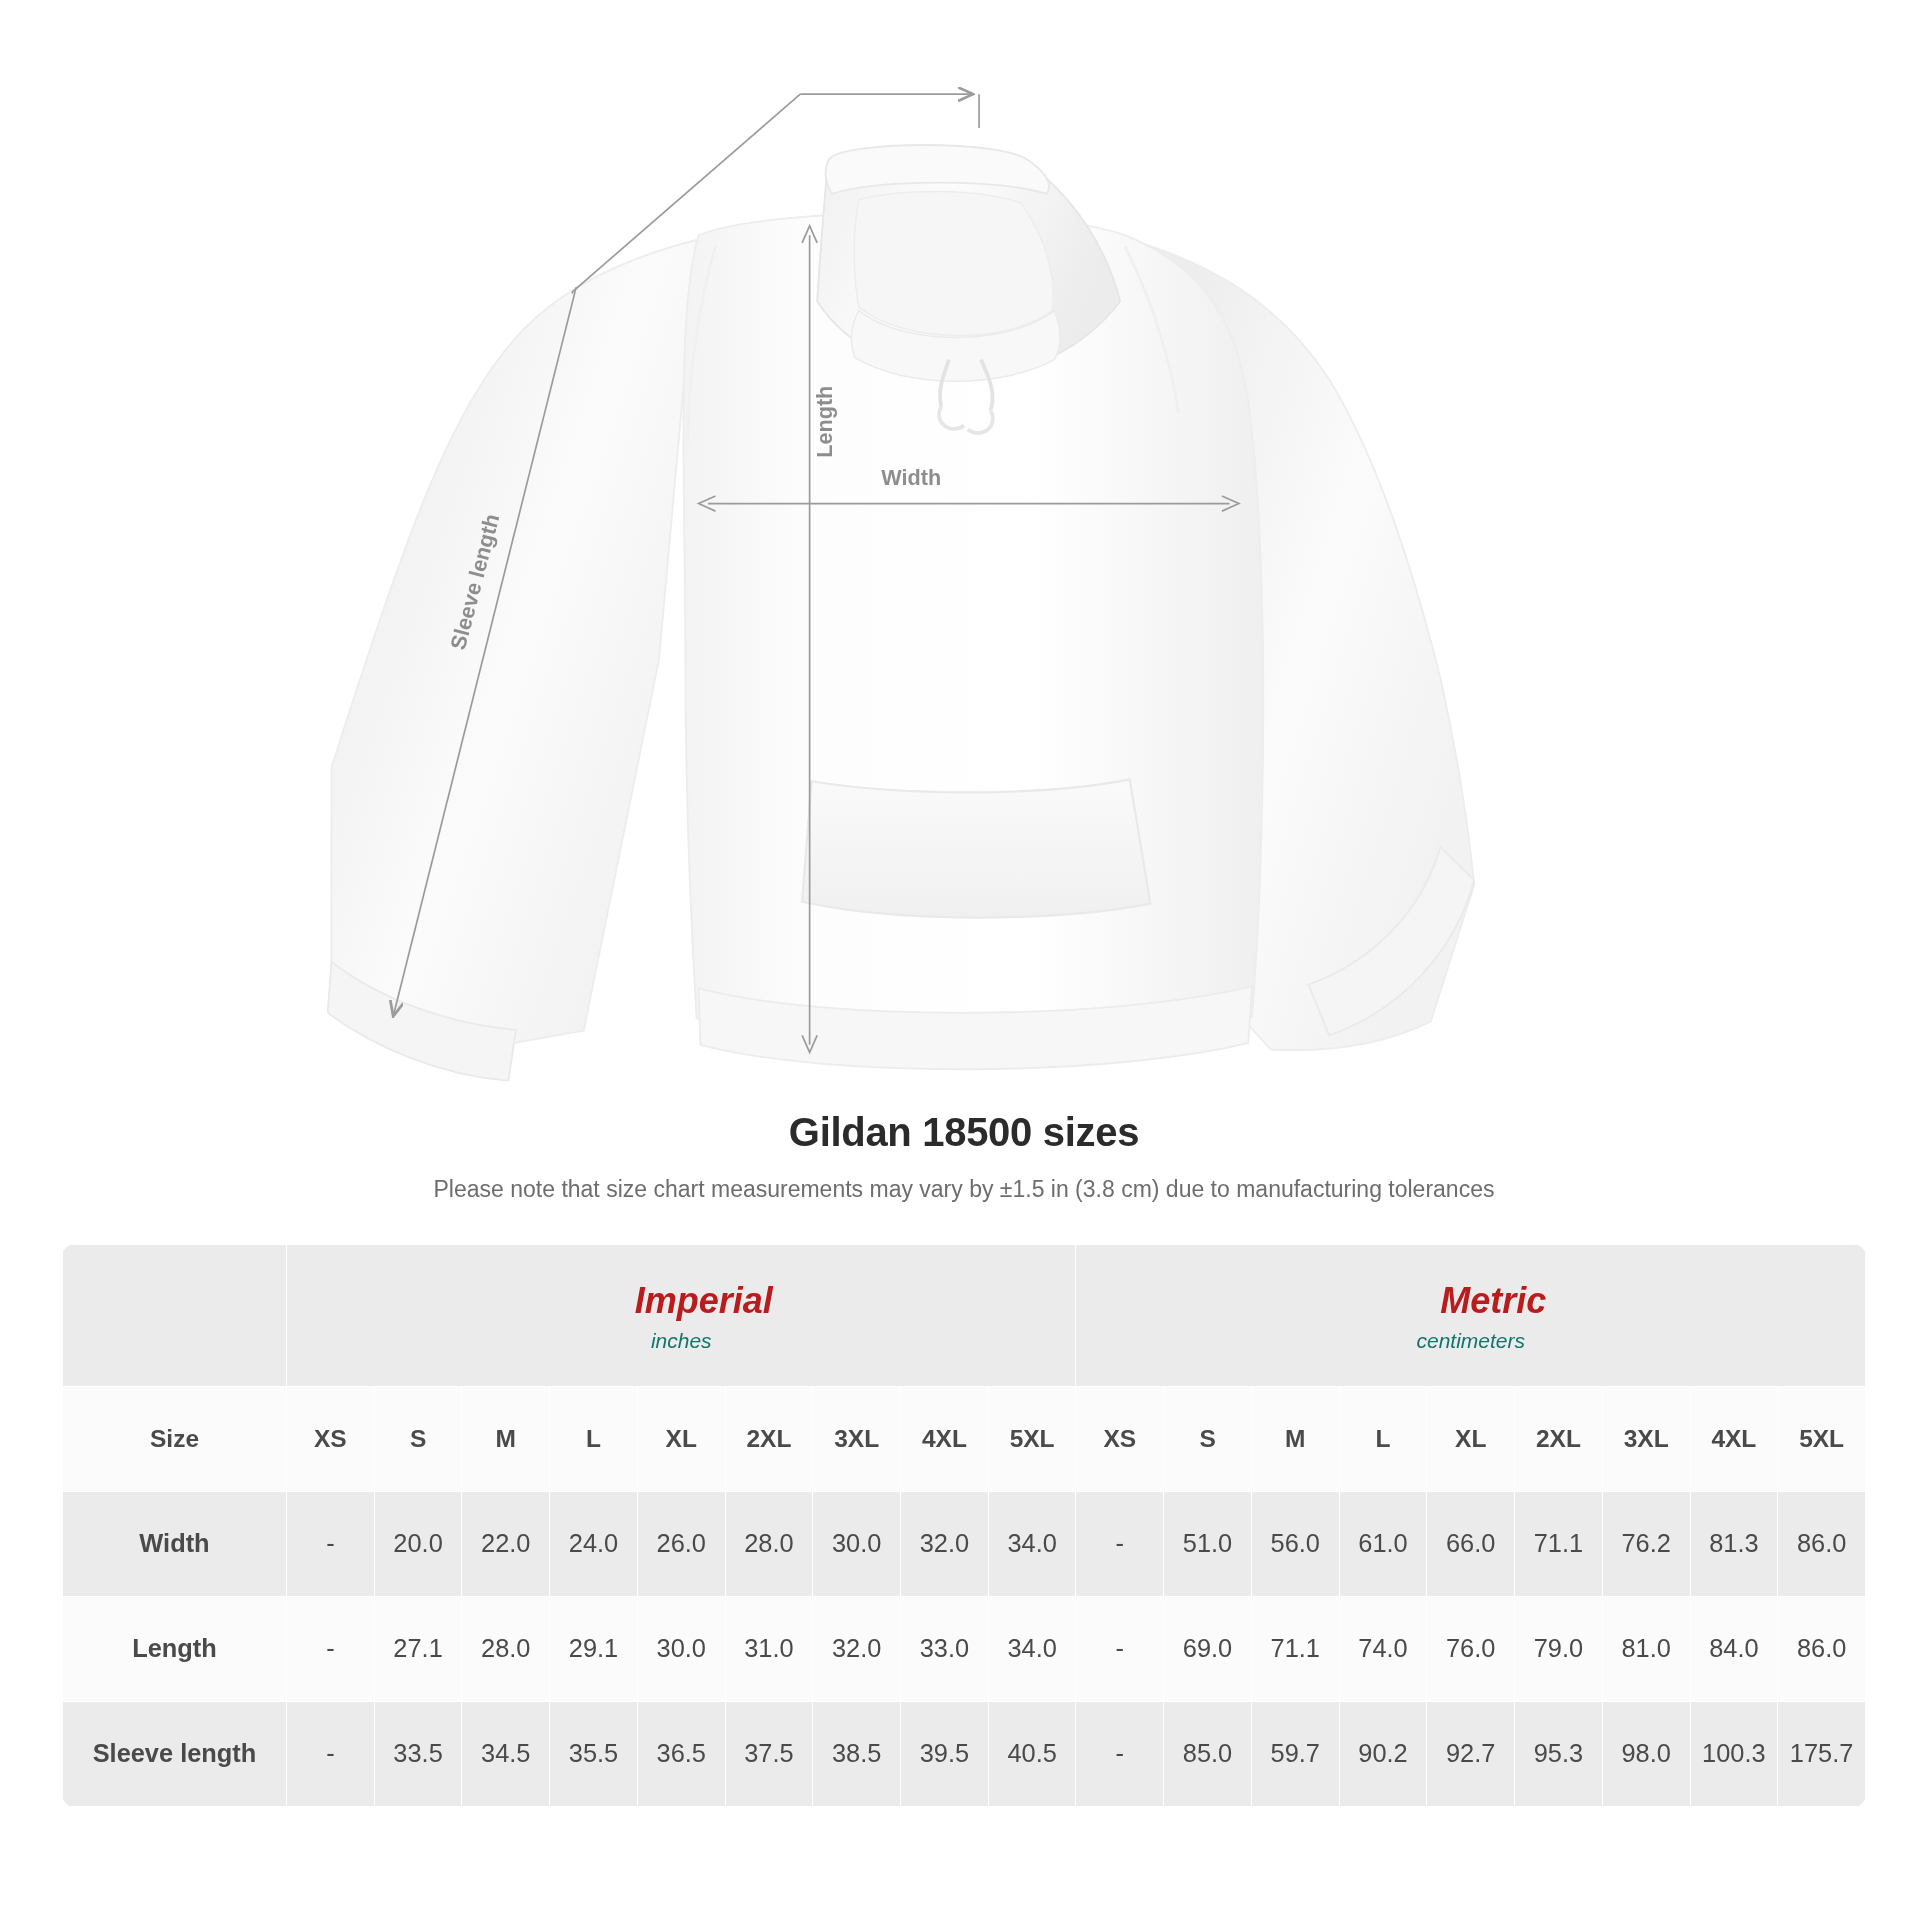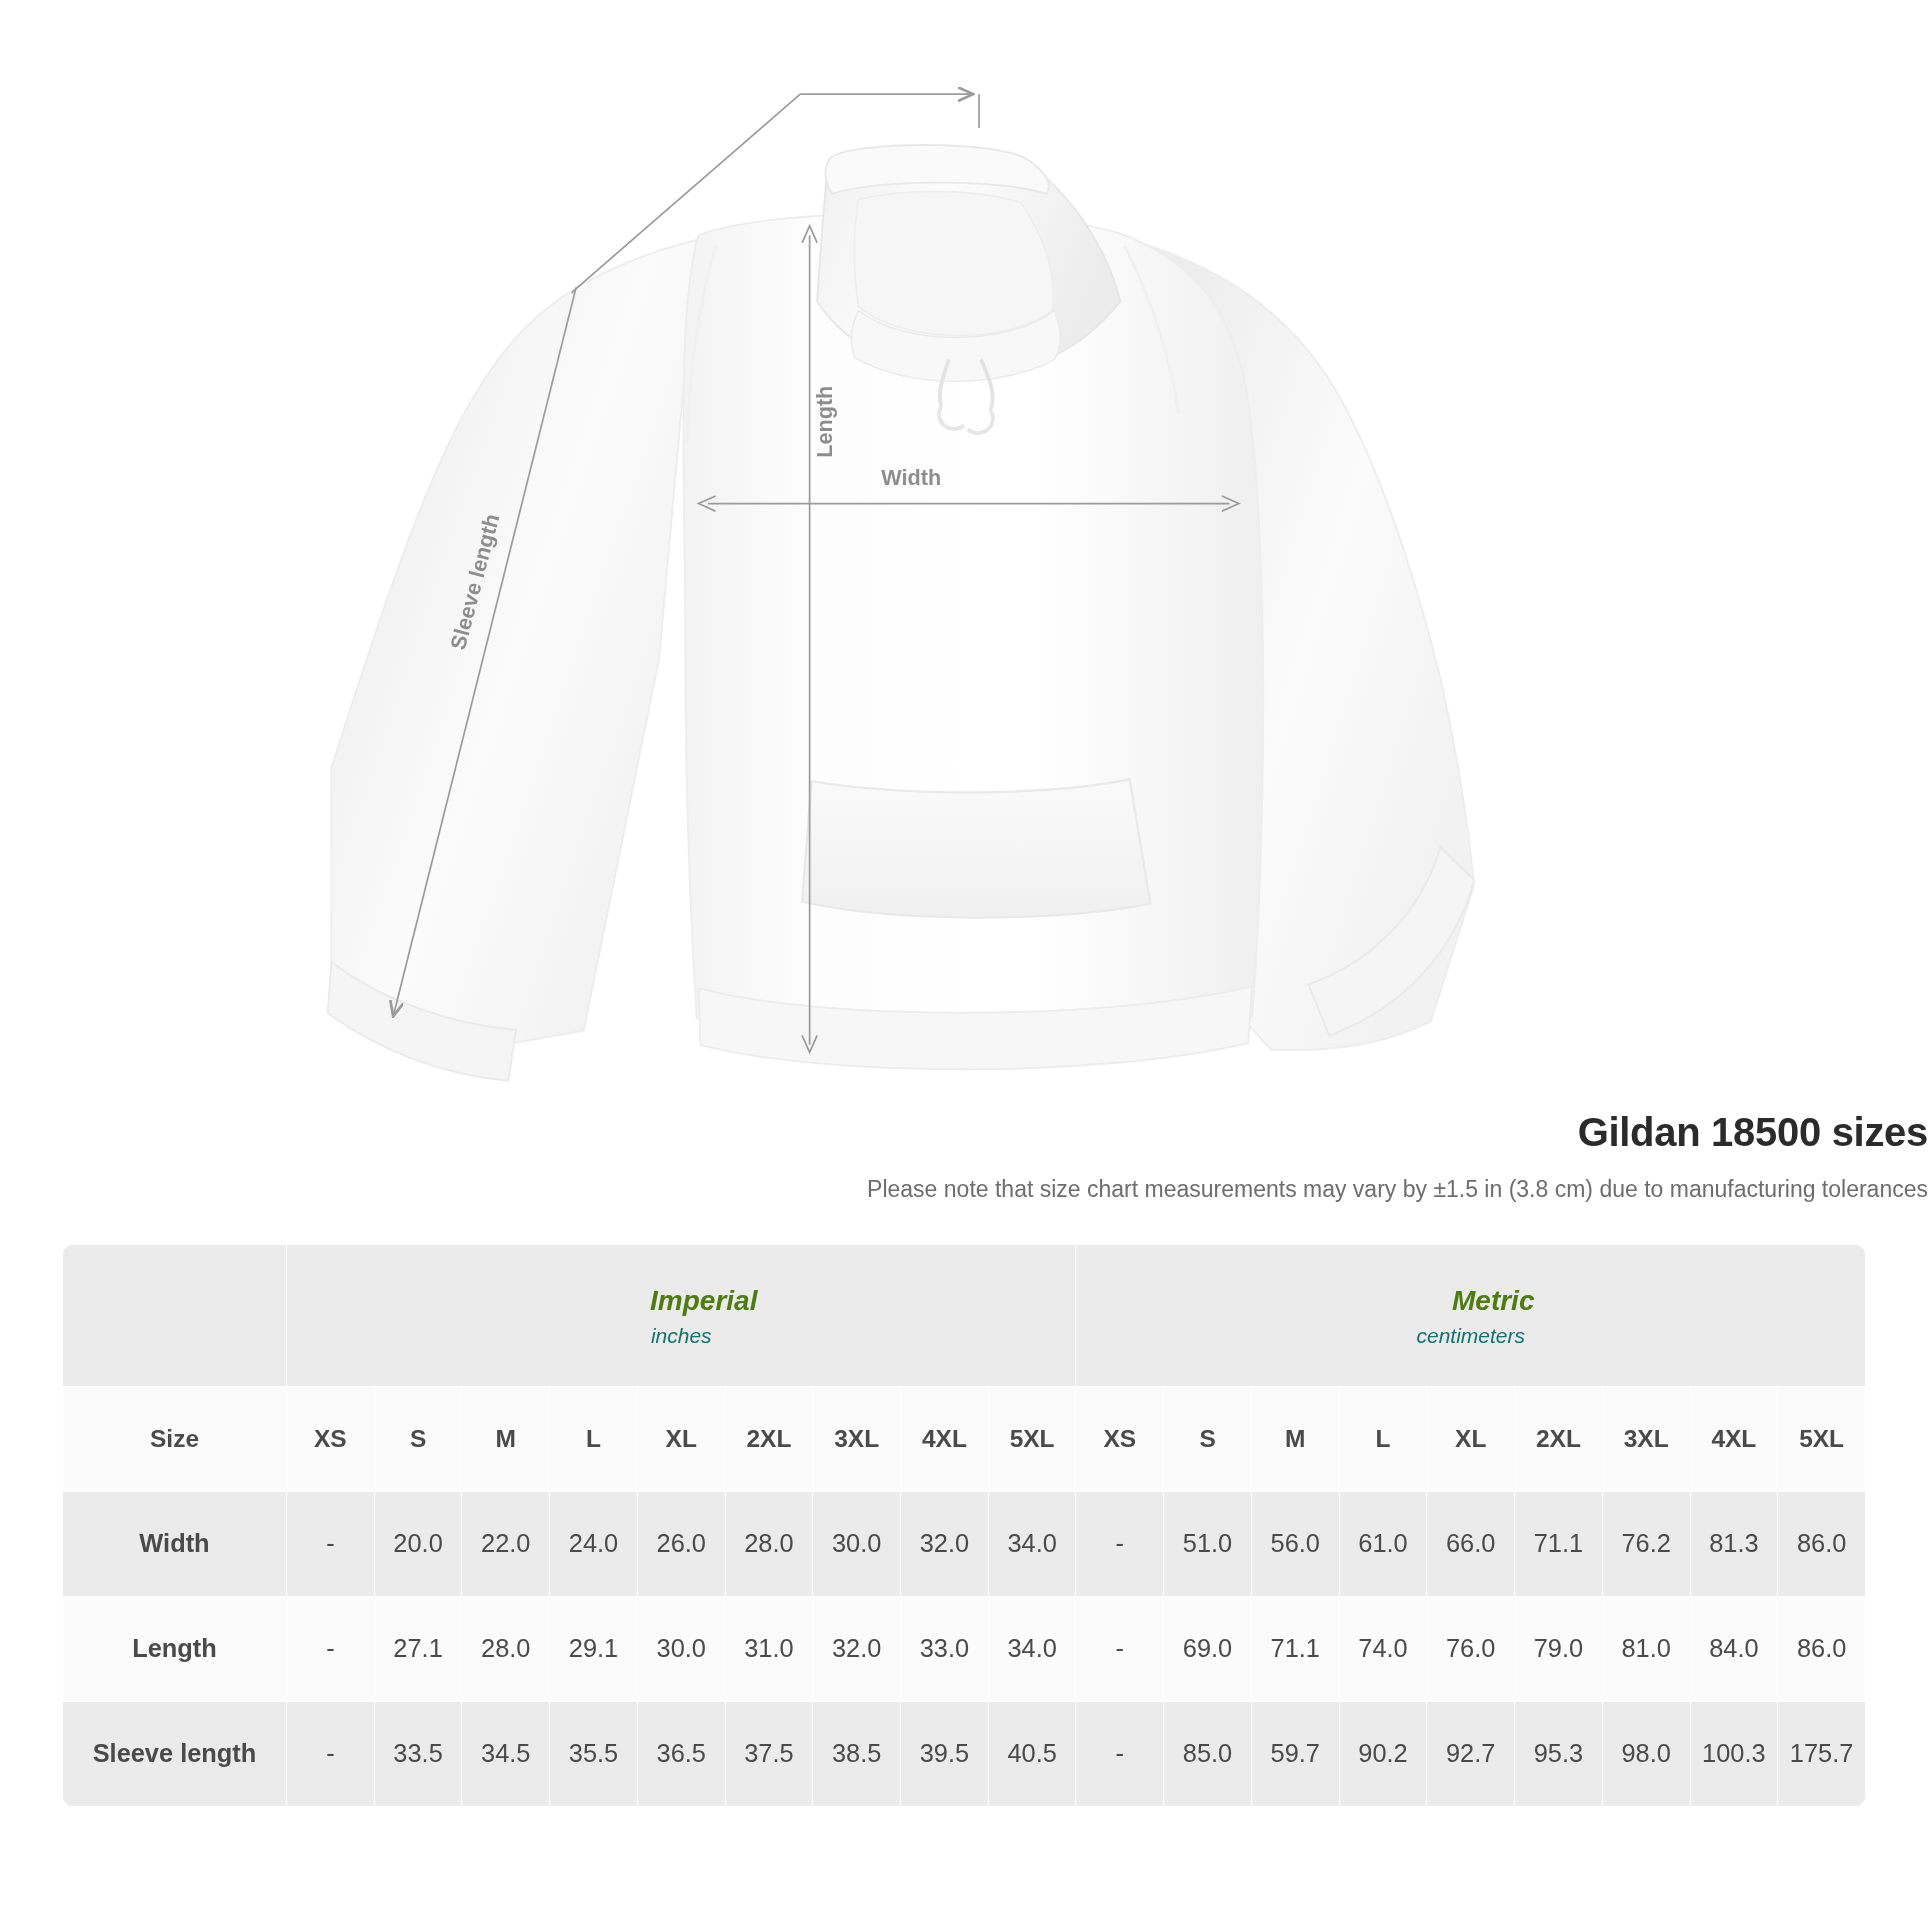--- a/index.html
+++ b/index.html
@@ -27,21 +27,21 @@
     height: 1106px;
   }
   .illustration svg {
     position: absolute;
     top: 0;
     left: 0;
   }
 
   
   .title-block {
-    text-align: right;
+    text-align: center;
     margin-top: 3.8px;
   }
   .chart-title {
     font-size: 40px;
     font-weight: bold;
     color: #2b2b2b;
     letter-spacing: -0.3px;
   }
   .chart-note {
     font-size: 23px;
@@ -66,24 +66,24 @@
     text-align: center;
     vertical-align: middle;
     color: #4a4a4a;
   }
   .unit-head td {
     background: #ebebeb;
     height: 139px;
     border: none;
   }
   .unit-name {
-    font-size: 28px;
+    font-size: 36px;
     font-style: italic;
     font-weight: bold;
-    color: #4d7c0f;
+    color: #b91c1c;
     line-height: 1.25;
     padding-left: 45px;
   }
   .unit-sub {
     font-size: 21px;
     font-style: italic;
     color: #0f766e;
     margin-top: 5.6px;
   }
   .hdr-row td {

